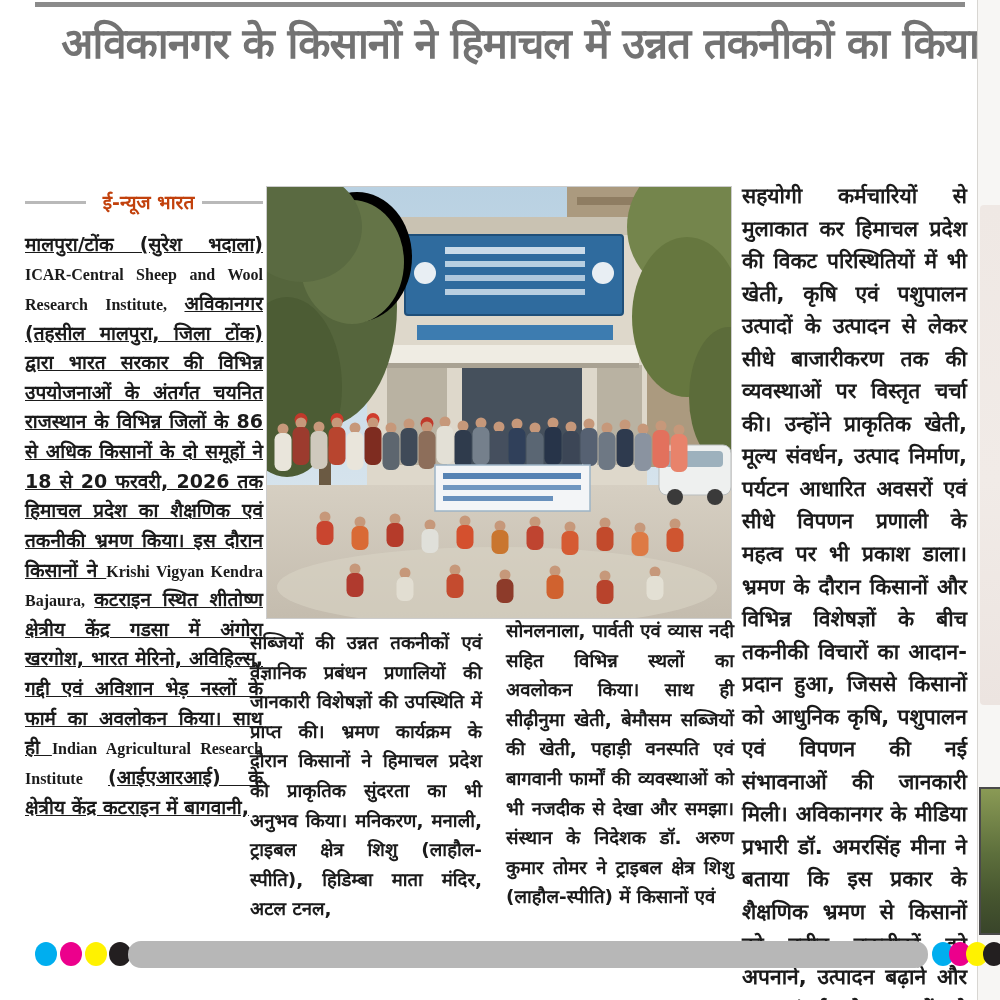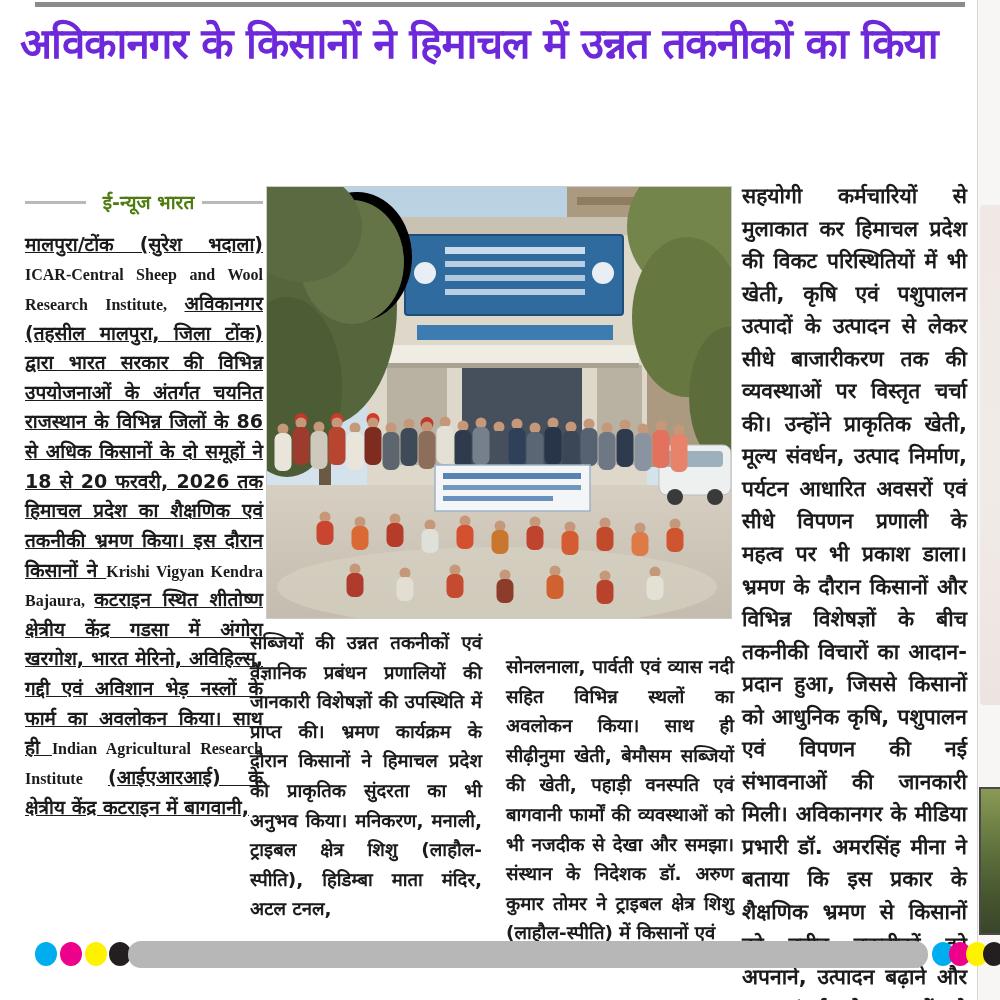--- a/index.html
+++ b/index.html
@@ -9,33 +9,33 @@
     background:#ffffff;
     overflow:hidden;
     font-family:"DejaVu Sans","Liberation Sans",sans-serif;
     color:#141414;
   }
   .top-rule{
     position:absolute;left:35px;top:2px;width:930px;height:5px;
     background:#8b8b8b;
   }
   .headline{
-    position:absolute;left:20px;top:12px;width:950px;
-    text-align:left;font-weight:800;color:#6d28d9;
+    position:absolute;left:29px;top:12px;width:950px;
+    text-align:right;font-weight:800;color:#737373;
     font-size:42px;line-height:1.5;letter-spacing:-1px;
     overflow:hidden;white-space:nowrap;
   }
   .headline .hl-line{white-space:nowrap;}
   .col{
     position:absolute;text-align:justify;font-weight:700;
     color:#1b1b1b;
   }
   .col1{left:25px;top:186px;width:238px;font-size:19px;line-height:1.56;}
   .col2{left:250px;top:628px;width:232px;font-size:18.5px;line-height:1.6;}
-  .col3{left:506px;top:652px;width:228px;font-size:18.5px;line-height:1.6;}
+  .col3{left:506px;top:616px;width:228px;font-size:18.5px;line-height:1.6;}
   .col4{left:742px;top:180px;width:225px;font-size:21px;line-height:1.55;}
   .masthead{
     display:flex;align-items:center;gap:8px;margin:2px 0 12px 0;
   }
   .masthead .mh-rule{flex:1;height:3px;background:#b9b9b9;}
   .masthead .mh-text{
     font-size:19px;font-weight:800;white-space:nowrap;
   }
   .seg-en{
     font-family:"Liberation Serif","DejaVu Serif",serif;
@@ -75,21 +75,21 @@
 
   <div class="top-rule"></div>
 
   <div class="headline">
     <div class="hl-line">अविकानगर के किसानों ने हिमाचल में उन्नत तकनीकों का किया</div>
   </div>
 
   <div class="col col1">
     <div class="masthead">
       <span class="mh-rule"></span>
-      <span class="mh-text" id="masthead-text" style="color: #4d7c0f; margin-left: 9px;">ई-न्यूज भारत</span>
+      <span class="mh-text" id="masthead-text" style="color: #c2410c; margin-left: 9px;">ई-न्यूज भारत</span>
       <span class="mh-rule"></span>
     </div>
     <div><span class="seg-hi">मालपुरा/टोंक (सुरेश भदाला) </span><span class="seg-en">ICAR-Central Sheep and Wool Research Institute, </span><span class="seg-hi">अविकानगर (तहसील मालपुरा, जिला टोंक) द्वारा भारत सरकार की विभिन्न उपयोजनाओं के अंतर्गत चयनित राजस्थान के विभिन्न जिलों के 86 से अधिक किसानों के दो समूहों ने 18 से 20 फरवरी, 2026 तक हिमाचल प्रदेश का शैक्षणिक एवं तकनीकी भ्रमण किया। इस दौरान किसानों ने </span><span class="seg-en">Krishi Vigyan Kendra Bajaura, </span><span class="seg-hi">कटराइन स्थित शीतोष्ण क्षेत्रीय केंद्र गडसा में अंगोरा खरगोश, भारत मेरिनो, अविहिल्स, गद्दी एवं अविशान भेड़ नस्लों के फार्म का अवलोकन किया। साथ ही </span><span class="seg-en">Indian Agricultural Research Institute </span><span class="seg-hi">(आईएआरआई) के क्षेत्रीय केंद्र कटराइन में बागवानी,</span></div>
   </div>
 
   <div class="photo-frame">
     <svg viewBox="0 0 464 431" preserveAspectRatio="none">
       <defs>
         <linearGradient id="sky" x1="0" y1="0" x2="0" y2="1">
           <stop offset="0" stop-color="#b9d1e2"></stop>

